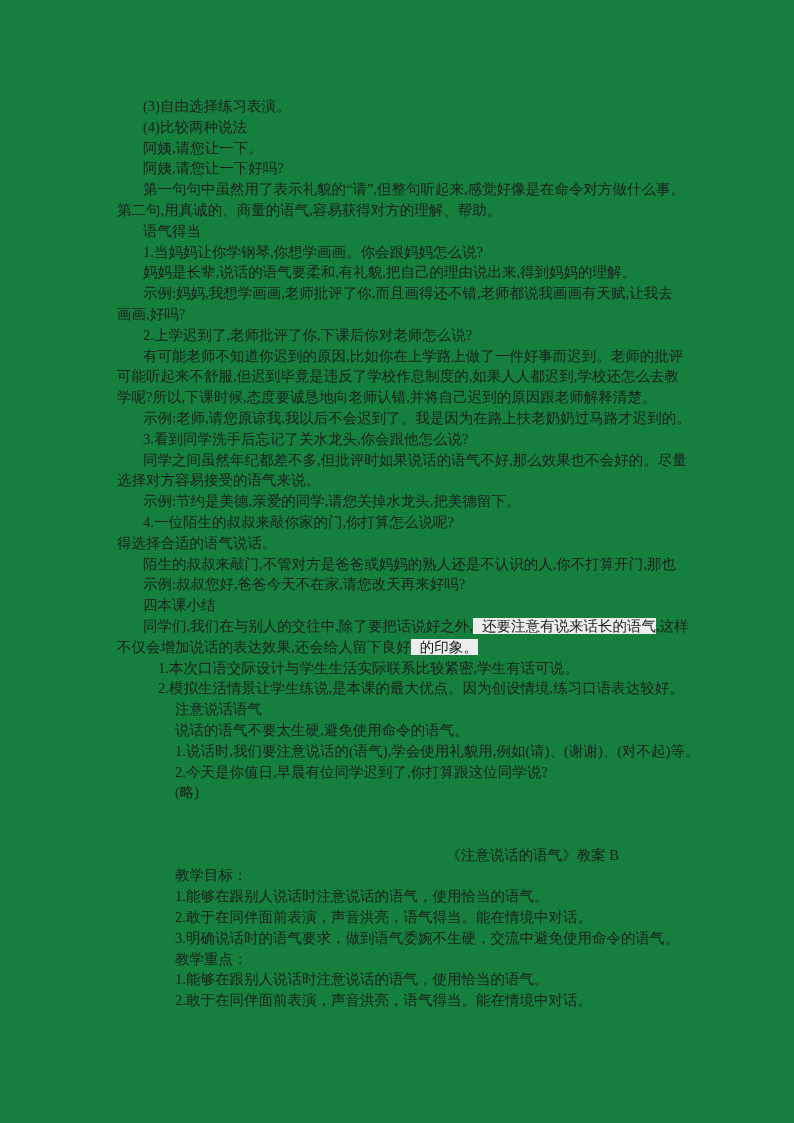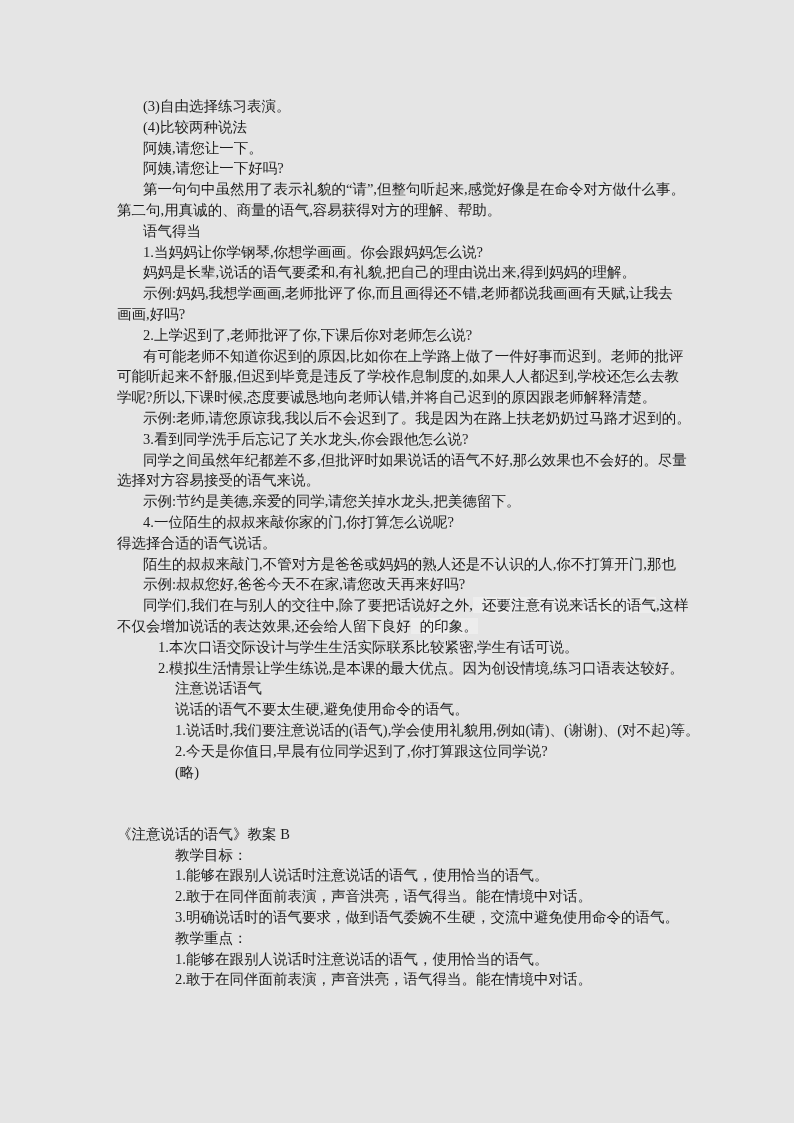--- a/index.html
+++ b/index.html
@@ -4,21 +4,21 @@
 <style>
   html, body {
     margin: 0;
     padding: 0;
     background: #ffffff;
   }
   .page {
     position: relative;
     width: 794px;
     height: 1123px;
-    background: #e5e5e5;
+    background: #15803d;
     overflow: hidden;
     font-family: "Liberation Serif", serif;
   }
   .text-block {
     position: absolute;
     left: 117px;
     top: 96px;
     width: 600px;
   }
   .line {
@@ -27,21 +27,21 @@
     font-size: 14.5px;
     color: #1c1c1c;
     white-space: nowrap;
     letter-spacing: 0;
   }
   .indent-0 { padding-left: 0; }
   .indent-1 { padding-left: 26px; }
   .indent-2 { padding-left: 41px; }
   .indent-3 { padding-left: 58px; }
   .center {
-    text-align: left;
+    text-align: right;
     padding-right: 98px;
   }
   .hl {
     background: #ededed;
     padding-left: 9px;
   }
 </style>
 </head>
 <body>
 
@@ -64,20 +64,21 @@
       <div class="line indent-0">学呢?所以,下课时候,态度要诚恳地向老师认错,并将自己迟到的原因跟老师解释清楚。</div>
       <div class="line indent-1">示例:老师,请您原谅我,我以后不会迟到了。我是因为在路上扶老奶奶过马路才迟到的。</div>
       <div class="line indent-1">3.看到同学洗手后忘记了关水龙头,你会跟他怎么说?</div>
       <div class="line indent-1">同学之间虽然年纪都差不多,但批评时如果说话的语气不好,那么效果也不会好的。尽量</div>
       <div class="line indent-0">选择对方容易接受的语气来说。</div>
       <div class="line indent-1">示例:节约是美德,亲爱的同学,请您关掉水龙头,把美德留下。</div>
       <div class="line indent-1">4.一位陌生的叔叔来敲你家的门,你打算怎么说呢?</div>
       <div class="line indent-0">得选择合适的语气说话。</div>
       <div class="line indent-1">陌生的叔叔来敲门,不管对方是爸爸或妈妈的熟人还是不认识的人,你不打算开门,那也</div>
       <div class="line indent-1">示例:叔叔您好,爸爸今天不在家,请您改天再来好吗?</div>
+      <div class="line indent-1">四本课小结</div>
       <div class="line indent-1"><span>同学们,我们在与别人的交往中,除了要把话说好之外,</span><span class="hl">还要注意有说来话长的语气</span><span>,这样</span></div>
       <div class="line indent-0"><span>不仅会增加说话的表达效果,还会给人留下良好</span><span class="hl">的印象。</span></div>
       <div class="line indent-2">1.本次口语交际设计与学生生活实际联系比较紧密,学生有话可说。</div>
       <div class="line indent-2">2.模拟生活情景让学生练说,是本课的最大优点。因为创设情境,练习口语表达较好。</div>
       <div class="line indent-3">注意说话语气</div>
       <div class="line indent-3">说话的语气不要太生硬,避免使用命令的语气。</div>
       <div class="line indent-3">1.说话时,我们要注意说话的(语气),学会使用礼貌用,例如(请)、(谢谢)、(对不起)等。</div>
       <div class="line indent-3">2.今天是你值日,早晨有位同学迟到了,你打算跟这位同学说?</div>
       <div class="line indent-3">(略)</div>
       <div class="line indent-0"></div>

